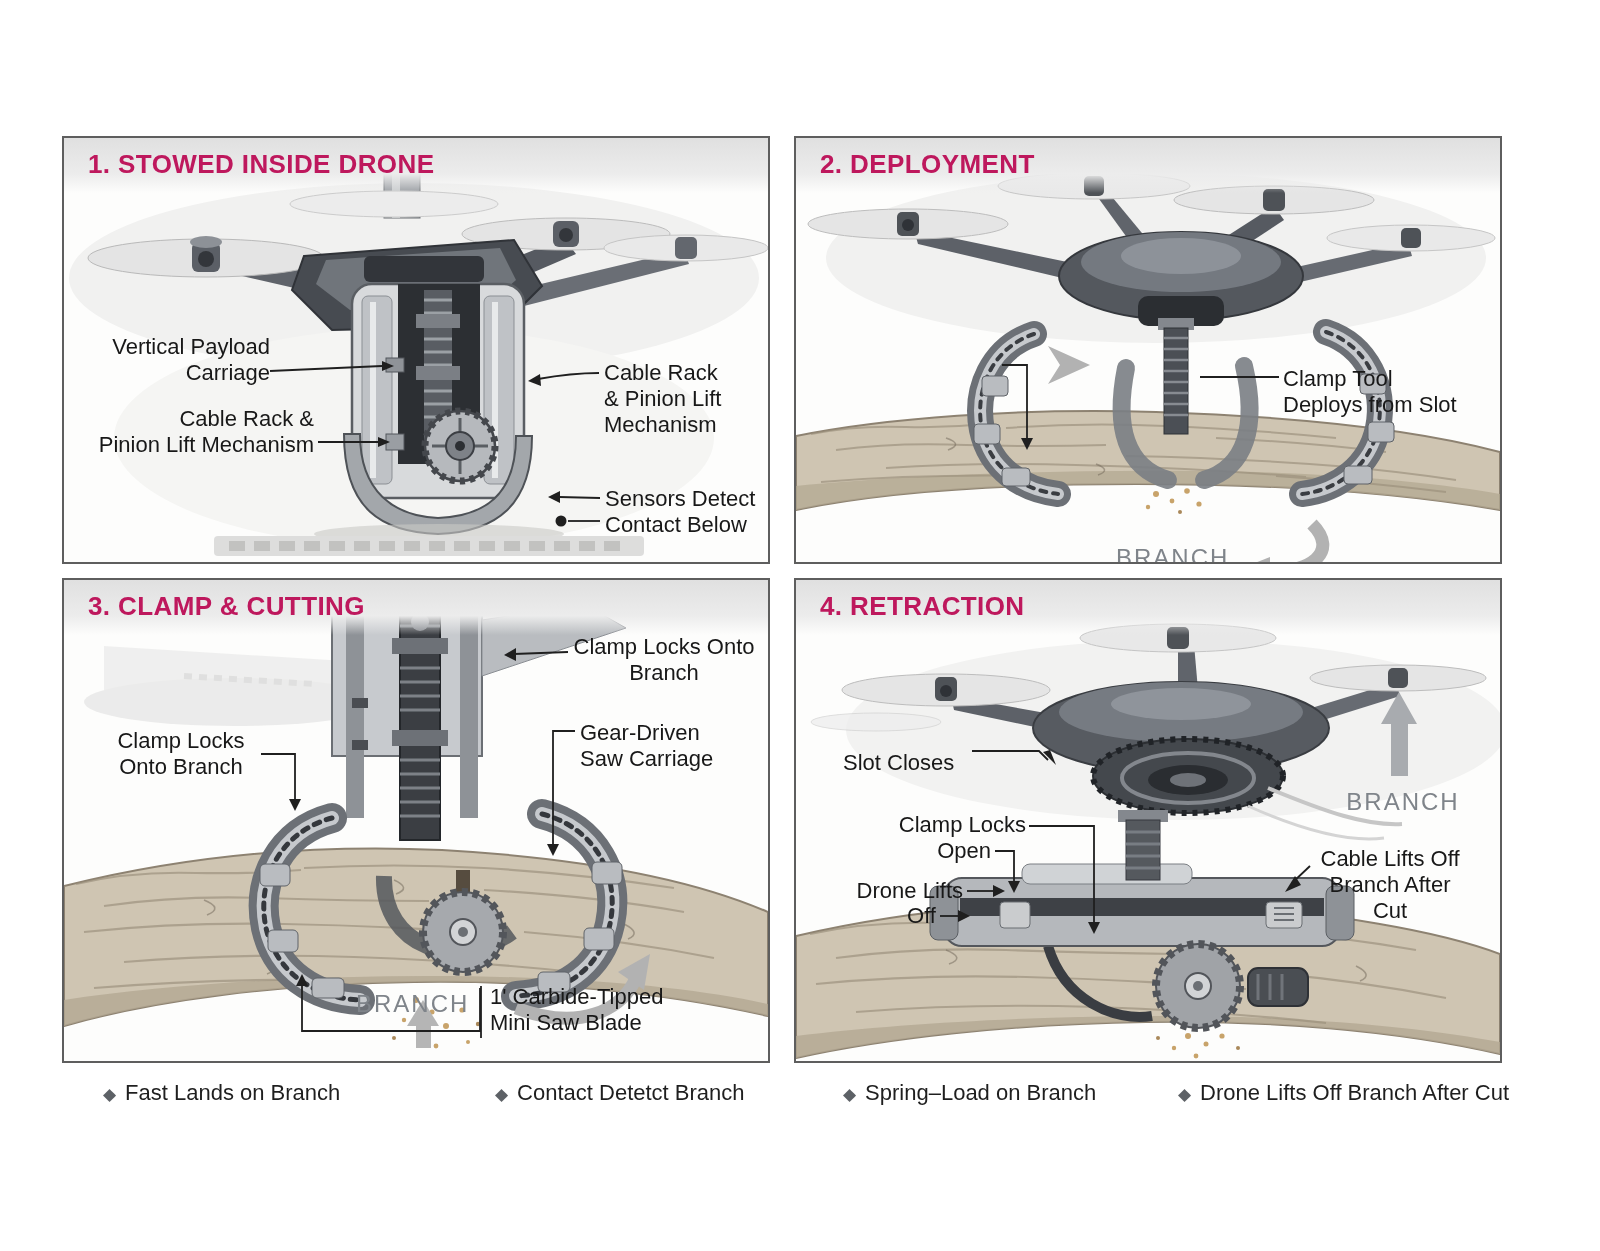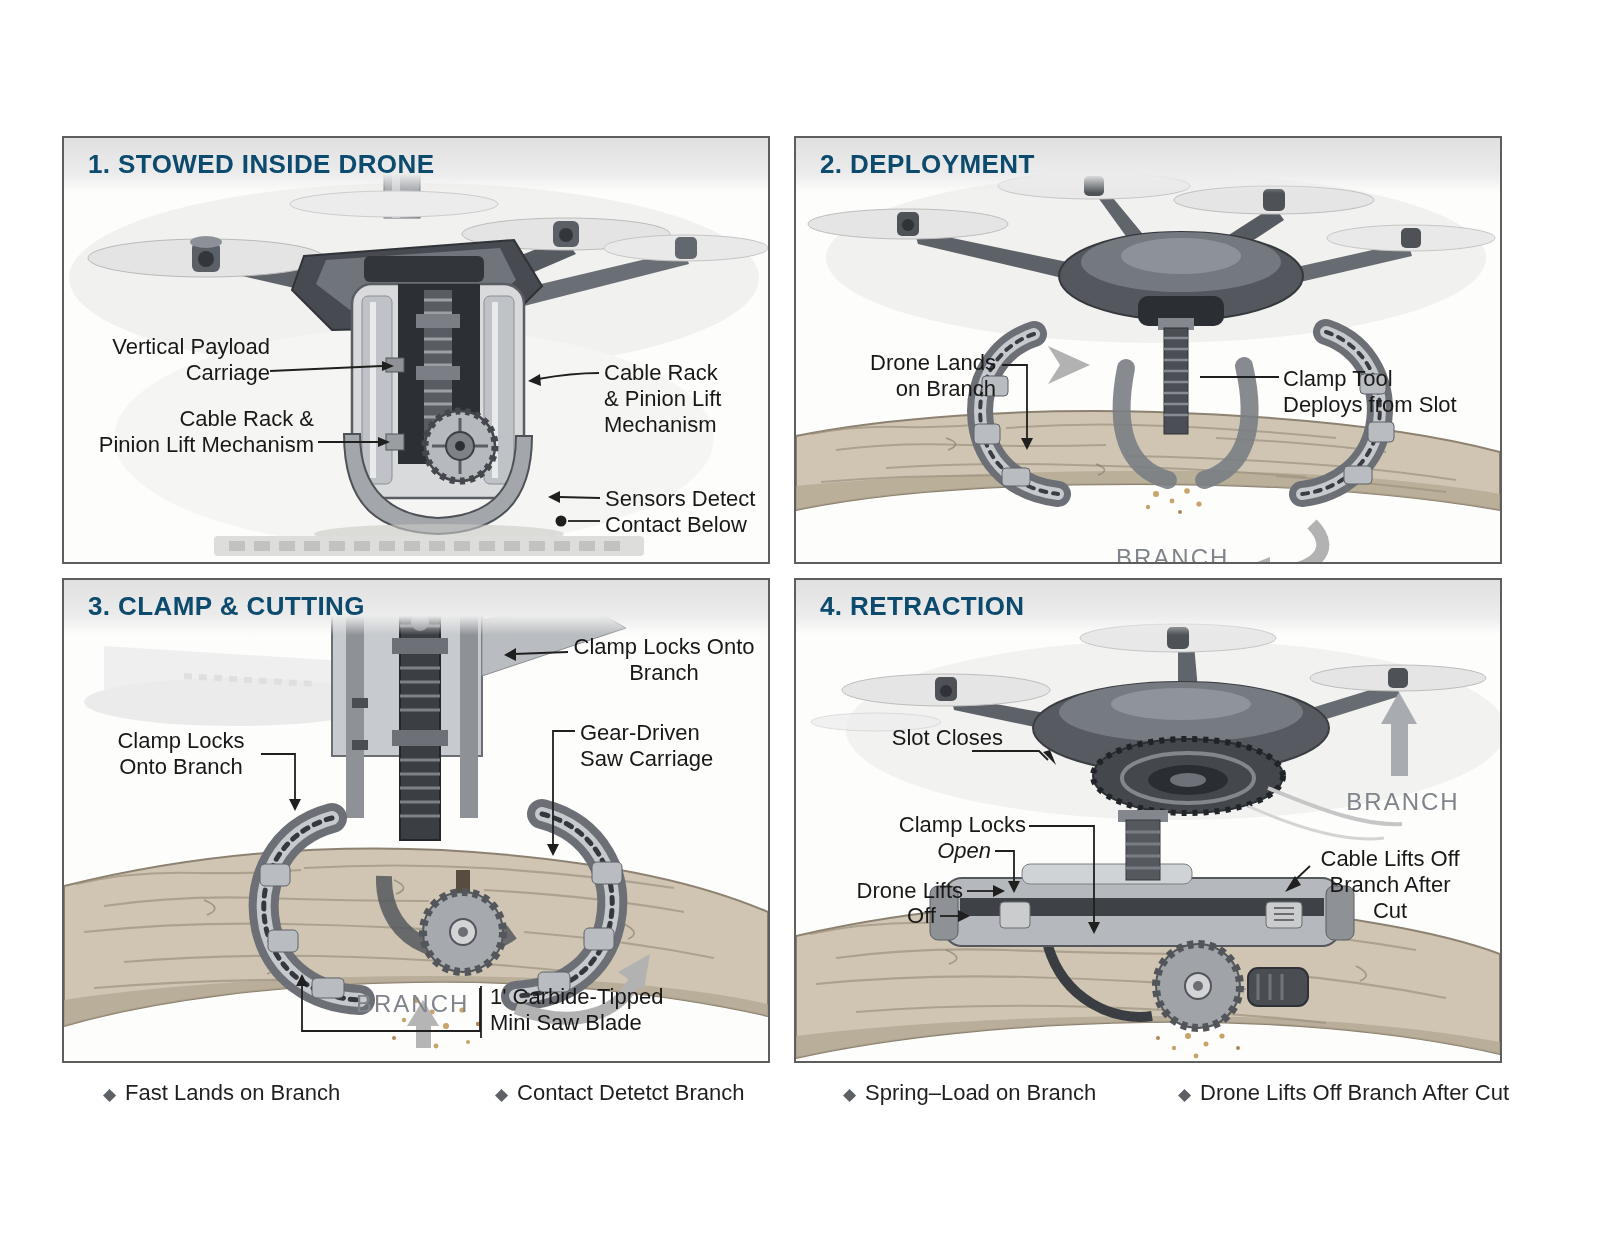--- a/index.html
+++ b/index.html
@@ -15,21 +15,21 @@
   #p2 { left:794px; top:136px; width:708px; height:428px; }
   #p3 { left:62px;  top:578px; width:708px; height:485px; }
   #p4 { left:794px; top:578px; width:708px; height:485px; }
   .art { position:absolute; left:0; top:0; width:100%; height:100%; }
   .head {
     position:absolute; left:0; top:0; right:0; height:55px;
     background:linear-gradient(180deg,#e0e0e0 0%,#ececec 65%,rgba(246,246,246,0) 100%);
   }
   .title {
     position:absolute; left:24px; top:11px; font-size:26px; font-weight:bold;
-    color:#0c4a6e; letter-spacing:0.4px; white-space:nowrap;
+    color:#be185d; letter-spacing:0.4px; white-space:nowrap;
   }
   .lbl {
     position:absolute; font-size:22px; line-height:26px; color:#181818;
     white-space:pre-line;
   }
   .r { text-align:right; }
   .c { text-align:center; }
   .branchlbl {
     position:absolute; font-size:24px; letter-spacing:2px; color:#7f848a;
     text-align:center; white-space:nowrap;
@@ -254,22 +254,20 @@
     <line x1="0" y1="441" x2="704" y2="441" stroke="#d2d2d0" stroke-width="2"></line>
 
     <g stroke="#1f1f1f" stroke-width="1.8" fill="none">
       <path d="M206,227 L231,227 L231,300"></path>
       <line x1="404" y1="239" x2="483" y2="239"></line>
     </g>
     <polygon points="225,300 237,300 231,312" fill="#1f1f1f"></polygon>
   </svg>
   <div class="head"></div>
   <div class="title">2. DEPLOYMENT</div>
-  <div class="lbl r" style="left:30px; top:212px; width:170px;">Drone Lands
-on Branch</div>
   <div class="lbl" style="left:487px; top:228px; width:212px;">Clamp Tool
 Deploys from Slot</div>
   <div class="branchlbl" style="left:320px; top:406px; width:112px;">BRANCH</div>
 </div>
 
 <div class="panel" id="p3">
   <svg class="art" viewBox="0 0 704 481">
 
     <g opacity="0.35">
       <polygon points="40,66 330,84 330,132 40,120" fill="#d8d8d8"></polygon>
@@ -517,23 +515,23 @@
       <polygon points="247,172 260,185 254,170"></polygon>
       <polygon points="292,342 304,342 298,354"></polygon>
       <polygon points="212,301 224,301 218,313"></polygon>
       <polygon points="197,305 209,311 197,317"></polygon>
       <polygon points="162,330 174,336 162,342"></polygon>
       <polygon points="499,296 489,312 505,305"></polygon>
     </g>
   </svg>
   <div class="head"></div>
   <div class="title">4. RETRACTION</div>
-  <div class="lbl" style="left:47px; top:145px; width:160px;text-align:right;">Slot Closes</div>
+  <div class="lbl" style="left:47px; top:170px; width:160px;">Slot Closes</div>
   <div class="lbl r" style="left:70px; top:232px; width:160px;">Clamp Locks</div>
-  <div class="lbl r" style="left:70px; top:258px; width:125px;font-style:italic;">Open</div>
+  <div class="lbl r" style="left:70px; top:258px; width:125px;">Open</div>
   <div class="lbl r" style="left:45px; top:298px; width:122px;">Drone Lifts</div>
   <div class="lbl r" style="left:45px; top:323px; width:95px;">Off</div>
   <div class="branchlbl" style="left:548px; top:208px; width:118px;">BRANCH</div>
   <div class="lbl c" style="left:488px; top:266px; width:212px;">Cable Lifts Off
 Branch After
 Cut</div>
 </div>
 
 <div class="footer-item" style="left:103px;">
   <span class="b">◆</span><span>Fast Lands on Branch</span>

